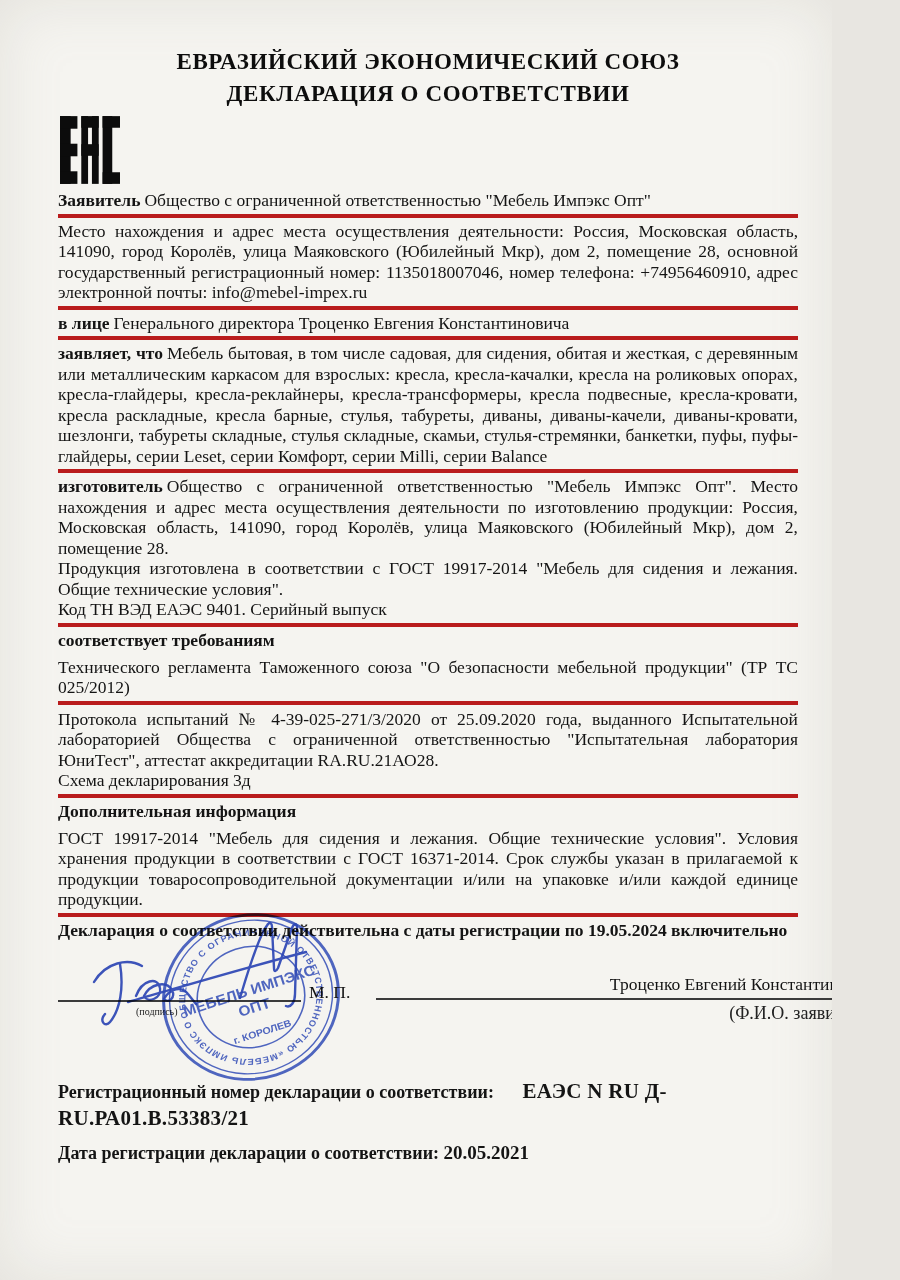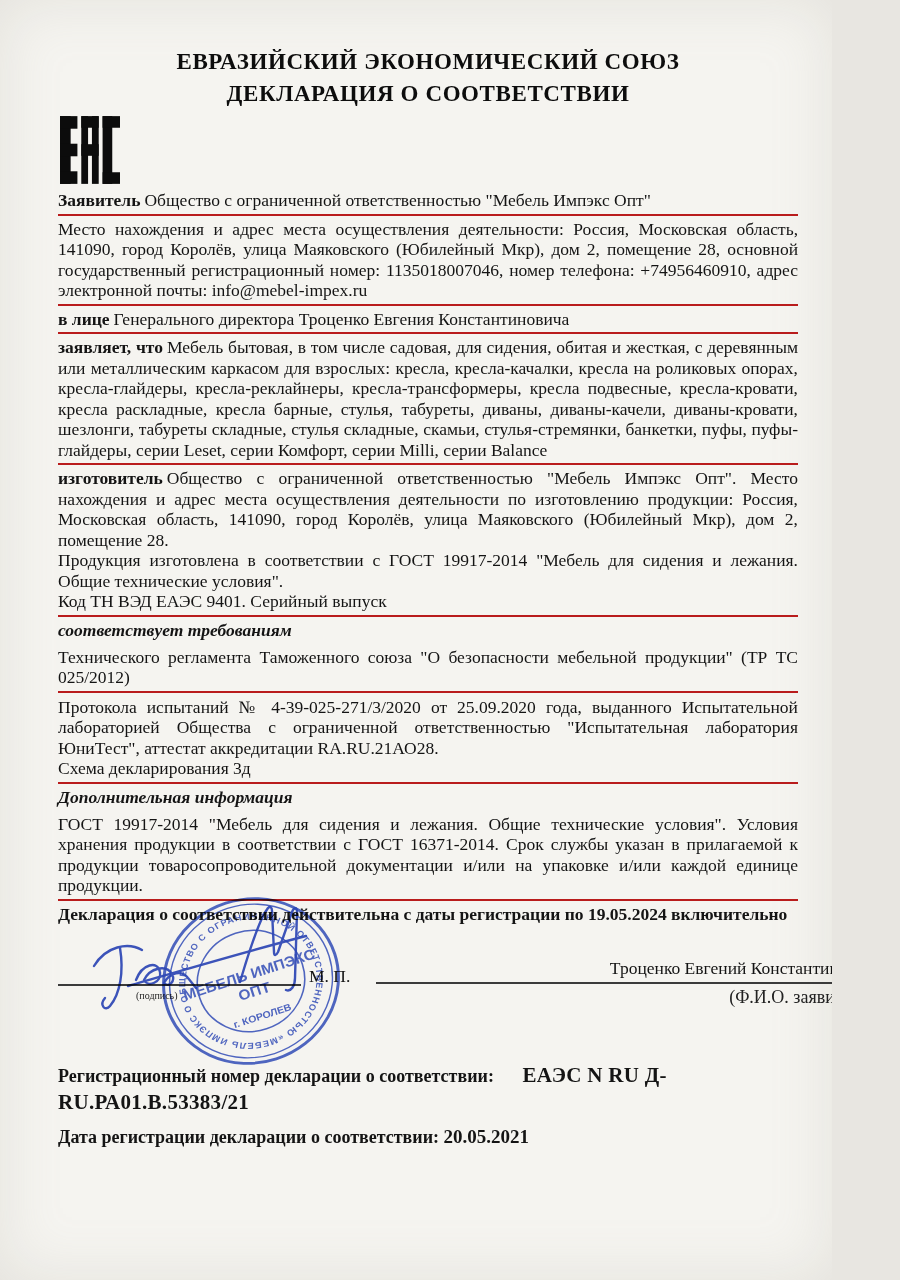--- a/index.html
+++ b/index.html
@@ -15,23 +15,23 @@
     box-sizing:border-box;
     background:#f5f4f0;
     box-shadow:inset 0 0 60px rgba(170,165,150,0.22);
     padding:46px 34px 0 58px;
     overflow:hidden;
   }
   .titles{ text-align:center; font-weight:bold; font-size:23px; line-height:32px; letter-spacing:0.6px; color:#0d0d0d;}
   .eac-logo{ display:block; margin:6px 0 6px 2px; }
   .row, .para{ font-size:17.5px; line-height:20.5px; }
   .para{ text-align:justify; }
-  .sect{ border-bottom:2px solid #b91c1c; padding-bottom:3px; margin-bottom:3px; }
+  .sect{ border-bottom:4px solid #b91c1c; padding-bottom:3px; margin-bottom:3px; }
   b.lbl{ font-weight:bold; margin-right:4px; }
-  .hdr{ font-weight:bold; font-size:17.5px; line-height:21px; margin:3px 0 6px 0;font-style:italic;}
+  .hdr{ font-weight:bold; font-size:17.5px; line-height:21px; margin:3px 0 6px 0;}
   .gap-top{ margin-top:4px; }
   
   .sigblock{ position:relative; height:116px; margin-top:8px; }
   .sig-line-left{ position:absolute; left:0; top:52px; width:243px; border-bottom:2px solid #3b3b3b; }
   .sig-cap-left{ position:absolute; left:78px; top:58px; font-size:10px; color:#222; }
   .mp{ position:absolute; left:251px; top:34px; font-size:17.5px; }
   .fio{ position:absolute; left:318px; top:26px; width:498px; text-align:right; }
   .fio .name{ font-size:17.5px; padding-bottom:3px; border-bottom:2px solid #3b3b3b; }
   .fio .cap{ font-size:18px; padding-top:3px; color:#222; }
   .stamp-overlay{ position:absolute; left:18px; top:-48px; width:320px; height:205px; mix-blend-mode:multiply; pointer-events:none; }

